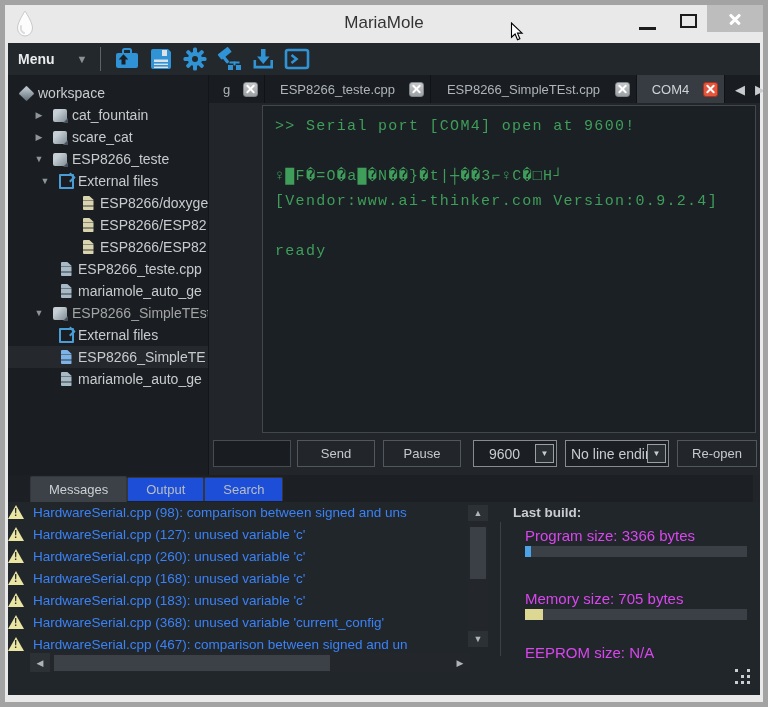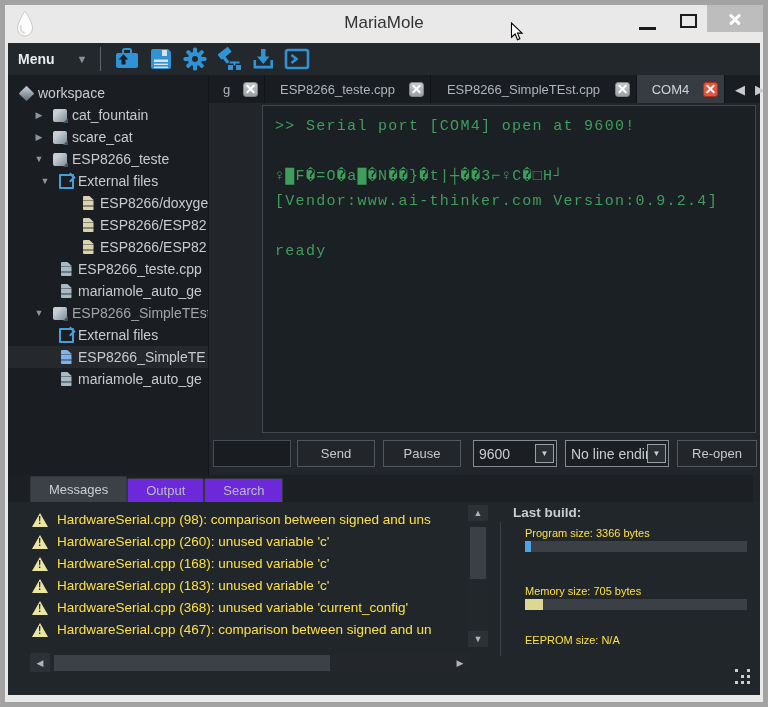--- a/index.html
+++ b/index.html
@@ -87,37 +87,37 @@
   .serial-controls{position:absolute;left:4px;bottom:8px;height:27px;display:flex;align-items:stretch;
                    font-size:13px;}
   .serial-input{width:78px;background:#191d21;border:1px solid #454c52;color:#c6cacd;outline:none;
                 font-size:13px;padding:0 4px;}
   .sbtn{background:#22262b;border:1px solid #50575d;color:#c6cacd;font-size:13px;
         display:flex;align-items:center;justify-content:center;cursor:default;}
   .btn-send{width:78px;margin-left:6px;} .btn-pause{width:78px;margin-left:8px;}
   .btn-reopen{width:80px;margin-left:8px;}
   .combo{display:flex;align-items:center;background:#1b1f23;border:1px solid #858b90;color:#c8ccd0;}
   .combo-baud{width:84px;margin-left:12px;} .combo-eol{width:104px;margin-left:8px;}
-  .combo-val{flex:1;padding:0 5px;overflow:hidden;white-space:nowrap;font-size:14px;}
+  .combo-val{flex:1;padding:0 5px;overflow:hidden;white-space:nowrap;font-size:14px;text-align:center;}
   .combo-dd{width:19px;height:19px;margin-right:2px;flex:0 0 19px;border:1px solid #9aa0a4;background:#2a2f34;
             display:flex;align-items:center;justify-content:center;color:#c9cdd1;font-size:8px;}
 
   
   .bottom-tabs{position:absolute;left:0;right:7px;top:400px;height:27px;background:#1c2024;
-               display:flex;align-items:flex-end;padding-left:22px;}
+               display:flex;align-items:center;padding-left:22px;}
   .btab{height:24px;display:flex;align-items:center;justify-content:center;font-size:13px;
-        color:#b9bec3;background:#6d28d9;border:1px solid #33373c;border-bottom:none;
+        color:#b9bec3;background:#1d4ed8;border:1px solid #33373c;border-bottom:none;
         border-radius:2px 2px 0 0;padding:0 18px;}
   .btab.active{background:#3b4147;color:#ccd0d4;height:26px;}
 
   
   .bottom-body{position:absolute;left:0;right:0;top:427px;bottom:0;background:#21262a;}
   .messages{position:absolute;left:0;top:0;width:492px;bottom:0;overflow:hidden;padding-top:3px;}
-  .msg-row{display:flex;align-items:flex-end;height:22px;padding-left:24px;white-space:nowrap;
-           color:#fde047;font-size:13.5px;}
+  .msg-row{display:flex;align-items:flex-start;height:22px;white-space:nowrap;
+           color:#3b82f6;font-size:13.5px;}
   .warn{width:0;height:0;border-left:8px solid transparent;border-right:8px solid transparent;
         border-bottom:14px solid #eae6a2;position:relative;flex:0 0 16px;}
   .warn::after{content:"!";position:absolute;left:-2px;top:2px;font-size:10px;font-weight:bold;color:#2a2e33;}
   .msg-text{margin-left:9px;overflow:hidden;}
 
   
   .vscroll{position:absolute;left:460px;top:3px;width:20px;height:142px;background:#23272c;}
   .sb-btn{position:absolute;left:0;width:20px;height:16px;background:#2c3136;color:#aeb4b9;
           font-size:9px;display:flex;align-items:center;justify-content:center;}
   .vs-up{top:0;} .vs-down{bottom:0;}
@@ -126,21 +126,21 @@
   .hs-left{position:absolute;left:0;top:0;width:20px;height:19px;background:#2c3136;color:#aeb4b9;
            font-size:9px;display:flex;align-items:center;justify-content:center;}
   .hs-right{position:absolute;right:0;top:0;width:20px;height:19px;background:#23272c;color:#aeb4b9;
             font-size:9px;display:flex;align-items:center;justify-content:center;}
   .hs-thumb{position:absolute;left:24px;top:1.5px;width:276px;height:16px;background:#3b4147;}
 
   
   .build{position:absolute;left:492px;right:3px;top:0;bottom:0;padding:3px 10px 0 25px;}
   .build-vline{position:absolute;left:0;top:20px;width:1px;height:134px;background:#3a4147;}
   .build-title{font-size:13.5px;font-weight:bold;color:#c9cdd1;margin-left:-12px;}
-  .bi-label{font-size:11px;color:#fde047;}
+  .bi-label{font-size:15px;color:#d946ef;}
   .bi1 .bi-label{margin-top:7px;} .bi2 .bi-label{margin-top:33px;} .bi3 .bi-label{margin-top:24px;}
   .bar{margin-top:2px;height:11px;background:#3b4046;width:100%;}
   .bar-fill{height:100%;}
   .fill-blue .bar-fill{background:#4da3e8;}
   .fill-khaki .bar-fill{background:#dcd894;}
 
   
   .grip{position:absolute;right:9px;bottom:10px;width:16px;height:16px;}
   .grip .dot{position:absolute;left:0;top:0;width:3px;height:3px;background:#cbced0;
        box-shadow:12px 0 0 #cbced0, 6px 6px 0 #cbced0, 12px 6px 0 #cbced0,
@@ -414,20 +414,24 @@
 
     <div class="bottom-body">
 
       <div class="messages">
 
           <div class="msg-row">
             <span class="warn"></span>
             <span class="msg-text">HardwareSerial.cpp (98):  comparison between signed and uns</span>
           </div>
 
+          <div class="msg-row">
+            <span class="warn"></span>
+            <span class="msg-text">HardwareSerial.cpp (127):  unused variable 'c'</span>
+          </div>
 
           <div class="msg-row">
             <span class="warn"></span>
             <span class="msg-text">HardwareSerial.cpp (260):  unused variable 'c'</span>
           </div>
 
           <div class="msg-row">
             <span class="warn"></span>
             <span class="msg-text">HardwareSerial.cpp (168):  unused variable 'c'</span>
           </div>

